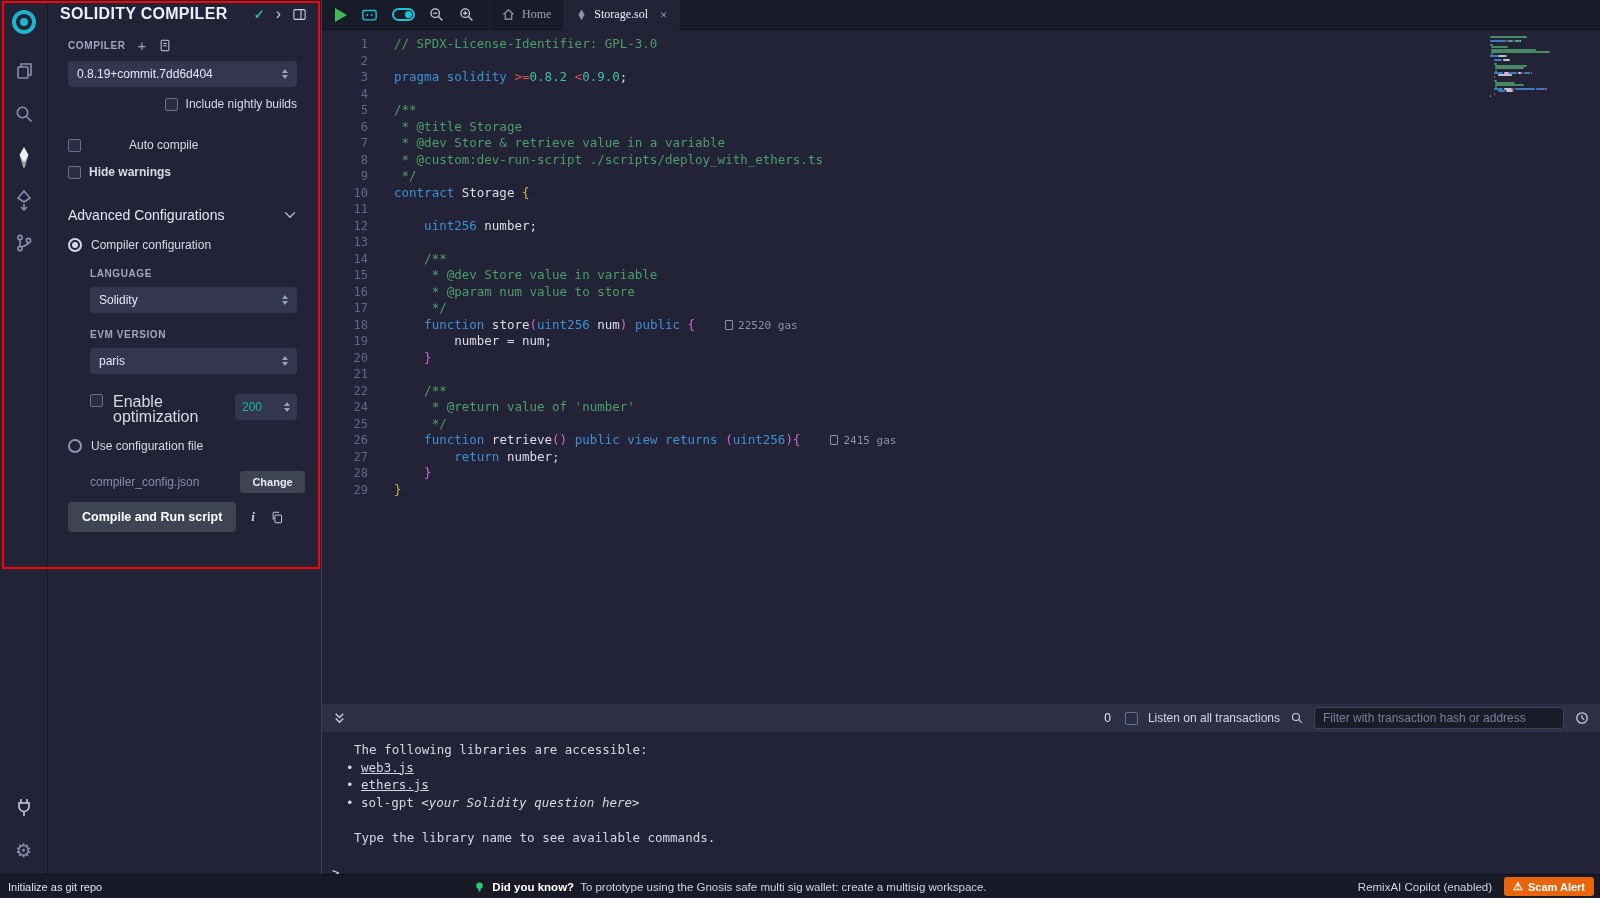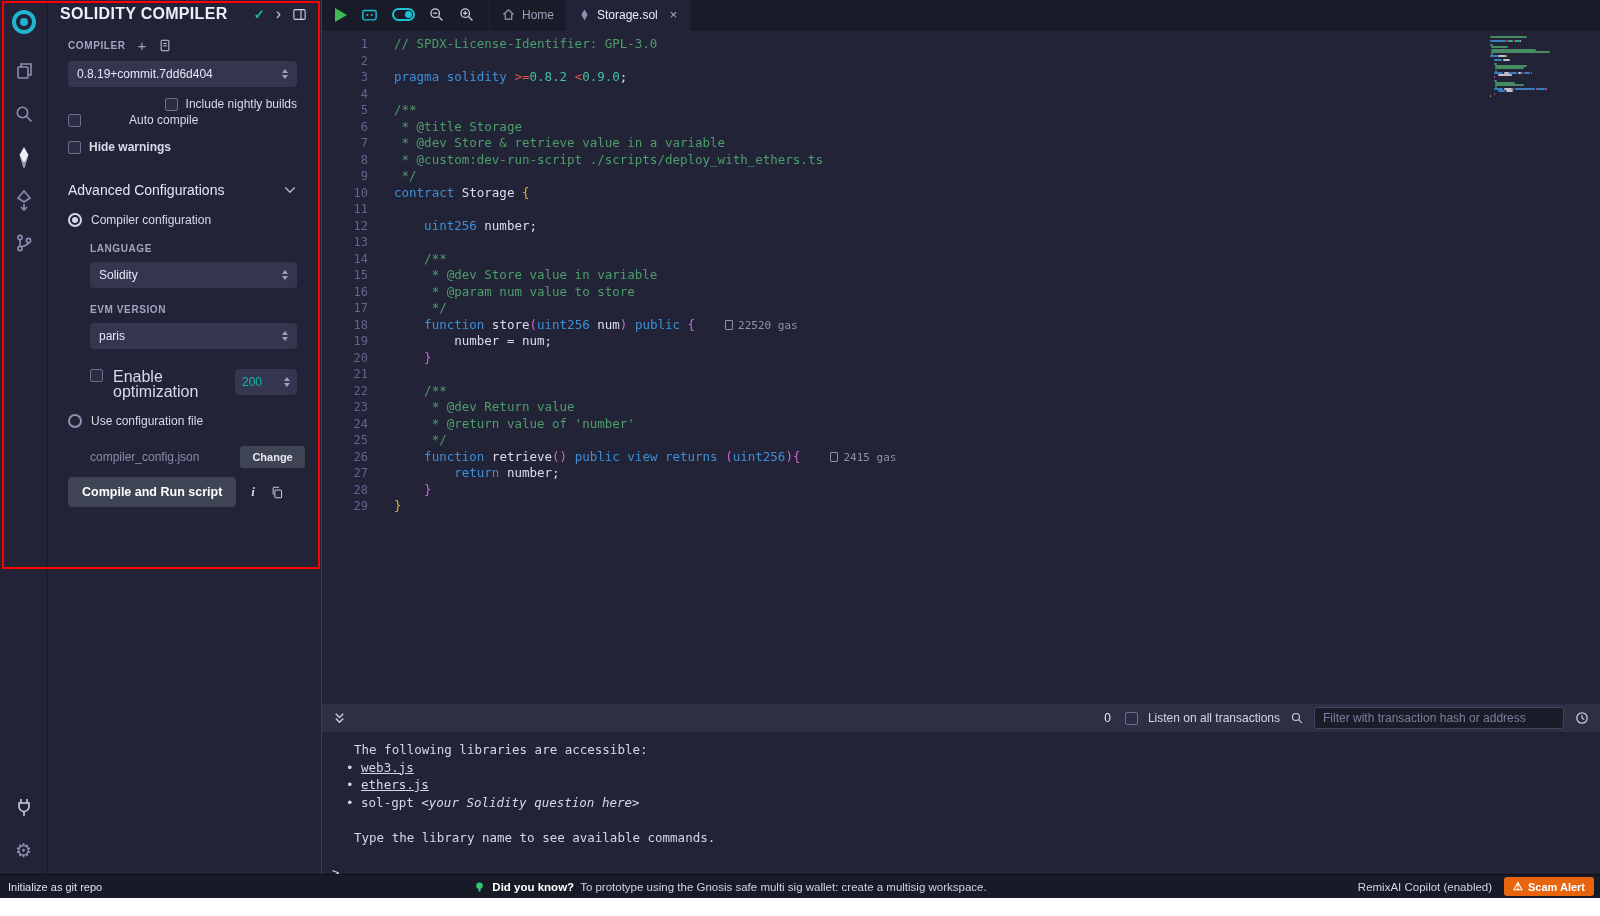--- a/index.html
+++ b/index.html
@@ -29,21 +29,21 @@
   .lbl-xs { font-size:10px; letter-spacing:.6px; color:#a3a5c0; font-weight:bold; }
   .plus-ic { color:#9fa3c2; font-size:15px; line-height:1; cursor:pointer; }
   .select { margin-top:8px; height:26px; background:#343650; border-radius:4px; padding:0 9px; display:flex; align-items:center; justify-content:space-between; color:#e6e7f3; font-size:12px; cursor:pointer; }
   .arrows { display:inline-flex; flex-direction:column; gap:2px; }
   .arrows i { width:0; height:0; border-left:3.5px solid transparent; border-right:3.5px solid transparent; }
   .arrows .up { border-bottom:4px solid #9aa0bd; }
   .arrows .dn { border-top:4px solid #9aa0bd; }
   .chk-row { display:flex; align-items:center; gap:8px; cursor:pointer; }
   .cb { width:13px; height:13px; border-radius:2px; border:1px solid #6b6f92; background:#2b2d42; flex:none; }
   .nightly { margin-top:10px; justify-content:flex-end; }
-  .row-auto { margin-top:2px;gap:48px; }
+  .row-auto { margin-top:27px;gap:48px; }
   .row-hide { margin-top:13px;font-weight:bold; }
   .adv-header { margin-top:28px; display:flex; align-items:center; font-size:14px; color:#e3e5f2; cursor:pointer; }
   .adv-header svg { margin-left:auto; stroke:#b9bcd4; fill:none; stroke-width:1.6; }
   .radio-row { margin-top:15px; display:flex; align-items:center; gap:9px; cursor:pointer; }
   .radio { width:14px; height:14px; border-radius:50%; border:2px solid #8f93b4; flex:none; display:flex; align-items:center; justify-content:center; }
   .radio.checked { border-color:#d3d6ee; }
   .radio.checked i { width:6px; height:6px; border-radius:50%; background:#d3d6ee; }
   .sub { margin-left:22px; }
   .sub .lbl-xs { margin-top:16px; }
   .opt-row { margin-top:20px; display:flex; align-items:flex-start; gap:10px; }
@@ -53,21 +53,21 @@
   .cfg-file { color:#898bab; }
   .btn-sm { margin-left:auto; background:#3f4455; border:none; color:#e8e9f2; font-size:11px; font-weight:bold; padding:5px 12px; border-radius:3px; cursor:pointer; font-family:inherit; }
   .btn-primary { margin-top:46px; width:230px; height:34px; background:#0b7dba; border:none; border-radius:4px; color:#ffffff; font-size:13px; display:flex; align-items:center; justify-content:center; gap:9px; cursor:pointer; font-family:inherit; }
   .run-row { margin-top:9px; display:flex; align-items:center; gap:15px; }
   .btn-secondary { height:30px; padding:0 14px; background:#3f4455; border:none; border-radius:4px; color:#ffffff; font-size:12.5px; font-weight:600; cursor:pointer; font-family:inherit; }
   .i-ic { color:#cfd2e6; font-family:"Liberation Serif", serif; font-style:italic; font-weight:bold; font-size:13px; cursor:pointer; }
   .sm-svg { stroke:#cfd2e6; fill:none; stroke-width:1.4; cursor:pointer; }
 
   
   .main-col { flex:1; display:flex; flex-direction:column; min-width:0; }
-  .tabbar { height:30px; background:#1a1b29; display:flex; align-items:center; border-bottom:1px solid #141522; }
+  .tabbar { height:30px; background:#1a1b29; display:flex; align-items:center; border-bottom:1px solid #141522;font-family:Liberation Serif, serif; }
   .tb-icons { display:flex; align-items:center; gap:13px; padding:0 14px 0 13px; }
   .play { width:0; height:0; border-top:7px solid transparent; border-bottom:7px solid transparent; border-left:12px solid #3fba54; cursor:pointer; }
   .toggle { width:23px; height:13px; border-radius:7px; border:2px solid #19c3d6; position:relative; cursor:pointer; }
   .toggle i { position:absolute; right:1px; top:1px; width:7px; height:7px; border-radius:50%; background:#19c3d6; }
   .tb-sep { width:1px; height:30px; background:#242538; }
   .tab { height:30px; display:flex; align-items:center; gap:7px; padding:0 12px; font-size:12px; color:#9da0ba; border-right:1px solid #242538; cursor:pointer; }
   .tab.active { background:#222336; color:#eceef8; }
   .tab .close { margin-left:5px; color:#aab0cc; font-size:13px; }
   .editor { position:relative; flex:1; overflow:hidden; padding-top:6px; background:#222336; font-family:"DejaVu Sans Mono", monospace; }
   .code-line { display:flex; height:16.5px; line-height:16.5px; font-size:12.5px; white-space:pre; }
@@ -332,21 +332,20 @@
             <div class="code-line"><span class="ln">13</span><span class="code"></span></div>
             <div class="code-line"><span class="ln">14</span><span class="code"><span class="tk-cm">    /**</span></span></div>
             <div class="code-line"><span class="ln">15</span><span class="code"><span class="tk-cm">     * @dev Store value in variable</span></span></div>
             <div class="code-line"><span class="ln">16</span><span class="code"><span class="tk-cm">     * @param num value to store</span></span></div>
             <div class="code-line"><span class="ln">17</span><span class="code"><span class="tk-cm">     */</span></span></div>
             <div class="code-line"><span class="ln">18</span><span class="code"><span class="tk-pl">    </span><span class="tk-kw">function</span><span class="tk-pl"> store</span><span class="tk-b2">(</span><span class="tk-kw">uint256</span><span class="tk-pl"> num</span><span class="tk-b2">)</span><span class="tk-pl"> </span><span class="tk-kw">public</span><span class="tk-pl"> </span><span class="tk-b2">{</span><span class="gas"><span class="gas-ic"></span><span>22520 gas</span></span></span></div>
             <div class="code-line"><span class="ln">19</span><span class="code"><span class="tk-pl">        number = num;</span></span></div>
             <div class="code-line"><span class="ln">20</span><span class="code"><span class="tk-b2">    }</span></span></div>
             <div class="code-line"><span class="ln">21</span><span class="code"></span></div>
             <div class="code-line"><span class="ln">22</span><span class="code"><span class="tk-cm">    /**</span></span></div>
-            <div class="code-line"><span class="ln">23</span><span class="code"><span class="tk-cm">     * @dev Return value</span></span></div>
             <div class="code-line"><span class="ln">24</span><span class="code"><span class="tk-cm">     * @return value of 'number'</span></span></div>
             <div class="code-line"><span class="ln">25</span><span class="code"><span class="tk-cm">     */</span></span></div>
             <div class="code-line"><span class="ln">26</span><span class="code"><span class="tk-pl">    </span><span class="tk-kw">function</span><span class="tk-pl"> retrieve</span><span class="tk-b2">()</span><span class="tk-pl"> </span><span class="tk-kw">public view returns</span><span class="tk-pl"> </span><span class="tk-b2">(</span><span class="tk-kw">uint256</span><span class="tk-b2">){</span><span class="gas"><span class="gas-ic"></span><span>2415 gas</span></span></span></div>
             <div class="code-line"><span class="ln">27</span><span class="code"><span class="tk-pl">        </span><span class="tk-kw">return</span><span class="tk-pl"> number;</span></span></div>
             <div class="code-line"><span class="ln">28</span><span class="code"><span class="tk-b2">    }</span></span></div>
             <div class="code-line"><span class="ln">29</span><span class="code"><span class="tk-b1">}</span></span></div>
           </div>
         <div class="minimap">
             <div class="mm-line"><span class="mm-seg tk-cm" style="width: 36.75px;"></span></div>
             <div class="mm-line"></div>

